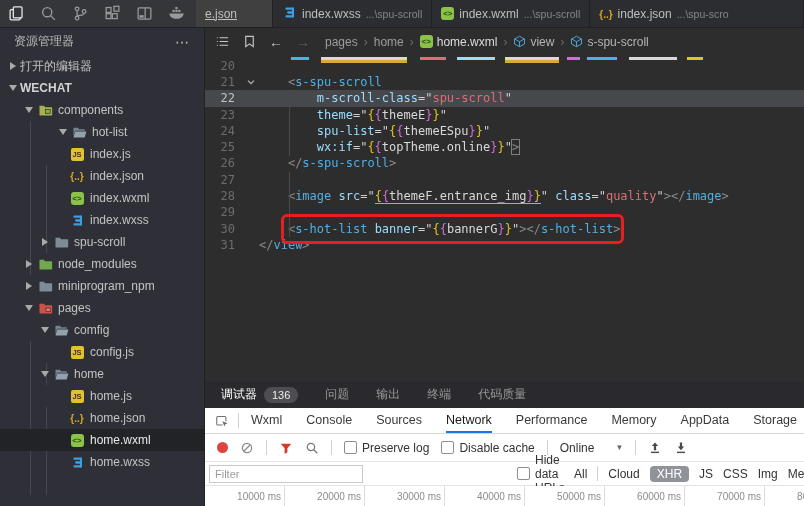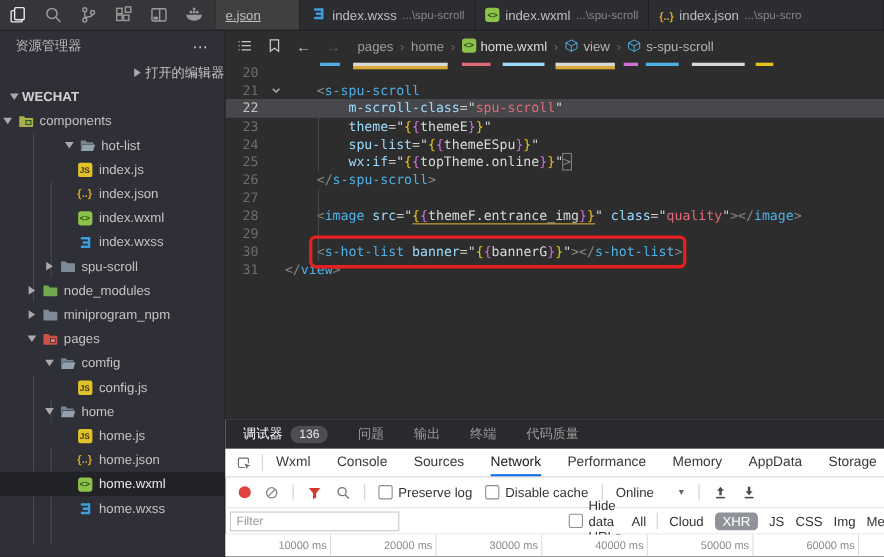--- a/index.html
+++ b/index.html
@@ -96,21 +96,21 @@
   .caret{color:#666;font-size:8px;margin-left:16px;}
   .filterrow{height:24px;flex:none;display:flex;align-items:center;gap:9px;padding:0 6px 0 4px;
              border-bottom:1px solid #e4e4e4;box-sizing:border-box;color:#333;}
   .finput{width:145px;height:16px;border:1px solid #c9c9c9;padding:0 5px;font-size:11px;color:#333;
           font-family:"Liberation Sans",sans-serif;outline:none;}
   .finput::placeholder{color:#9a9a9a;}
   .types{display:flex;align-items:center;gap:10px;}
   .typeitem{cursor:pointer;white-space:nowrap;}
   .pill{background:#90949a;color:#fff;border-radius:4px;padding:1px 7px;}
   .timeline{height:20px;flex:none;display:flex;background:#fff;}
-  .tcell{width:96px;flex:none;border-right:1px solid #ddd;box-sizing:border-box;display:flex;align-items:center;
+  .tcell{width:80px;flex:none;border-right:1px solid #ddd;box-sizing:border-box;display:flex;align-items:center;
          justify-content:flex-end;padding-right:3px;color:#8b8b8b;font-size:10px;}
 </style>
 </head>
 <body>
 
 <div class="app">
 
   <div class="topbar">
     <div class="activity" id="activity">
         <span class="ai">
@@ -195,33 +195,33 @@
       <div class="sb-head">
         <span>资源管理器</span>
         <span class="dots">⋯</span>
       </div>
       <div class="tree" id="tree">
           <div class="guide" style="left: 30px; top: 66px; height: 154px;"></div>
           <div class="guide" style="left: 46px; top: 110px; height: 88px;"></div>
           <div class="guide" style="left: 30px; top: 286px; height: 154px;"></div>
           <div class="guide" style="left: 46px; top: 308px; height: 22px;"></div>
           <div class="guide" style="left: 46px; top: 352px; height: 88px;"></div>
-          <div class="trow" style="padding-left: 6px; justify-content: flex-end;">
+          <div class="trow" style="padding-left: 6px;">
             <span class="chev">
               <span class="tri-r"></span>
             </span>
             <span class="tlabel">打开的编辑器</span>
           </div>
           <div class="trow" style="padding-left: 6px;">
             <span class="chev">
               <span class="tri-d"></span>
             </span>
             <span class="tlabel" style="font-weight: bold; color: rgb(210, 210, 210);">WECHAT</span>
           </div>
-          <div class="trow" style="">
+          <div class="trow" style="padding-left: 22px;">
             <span class="chev">
               <span class="tri-d"></span>
             </span>
             <span class="ficon">
               <svg viewBox="0 0 16 16" class="fsvg">
                 <path d="M1.6 2.8 h4.6 l1.5 1.8 h6.7 a.7 .7 0 0 1 .7 .7 v7.2 a.7 .7 0 0 1 -.7 .7 H2.3 a.7 .7 0 0 1 -.7 -.7 z" fill="#aab04c"></path>
                 <rect x="8" y="7" width="5" height="4" fill="#7fb93c" stroke="#2f3037" stroke-width=".8"></rect>
               </svg>
             </span>
             <span class="tlabel">components</span>

